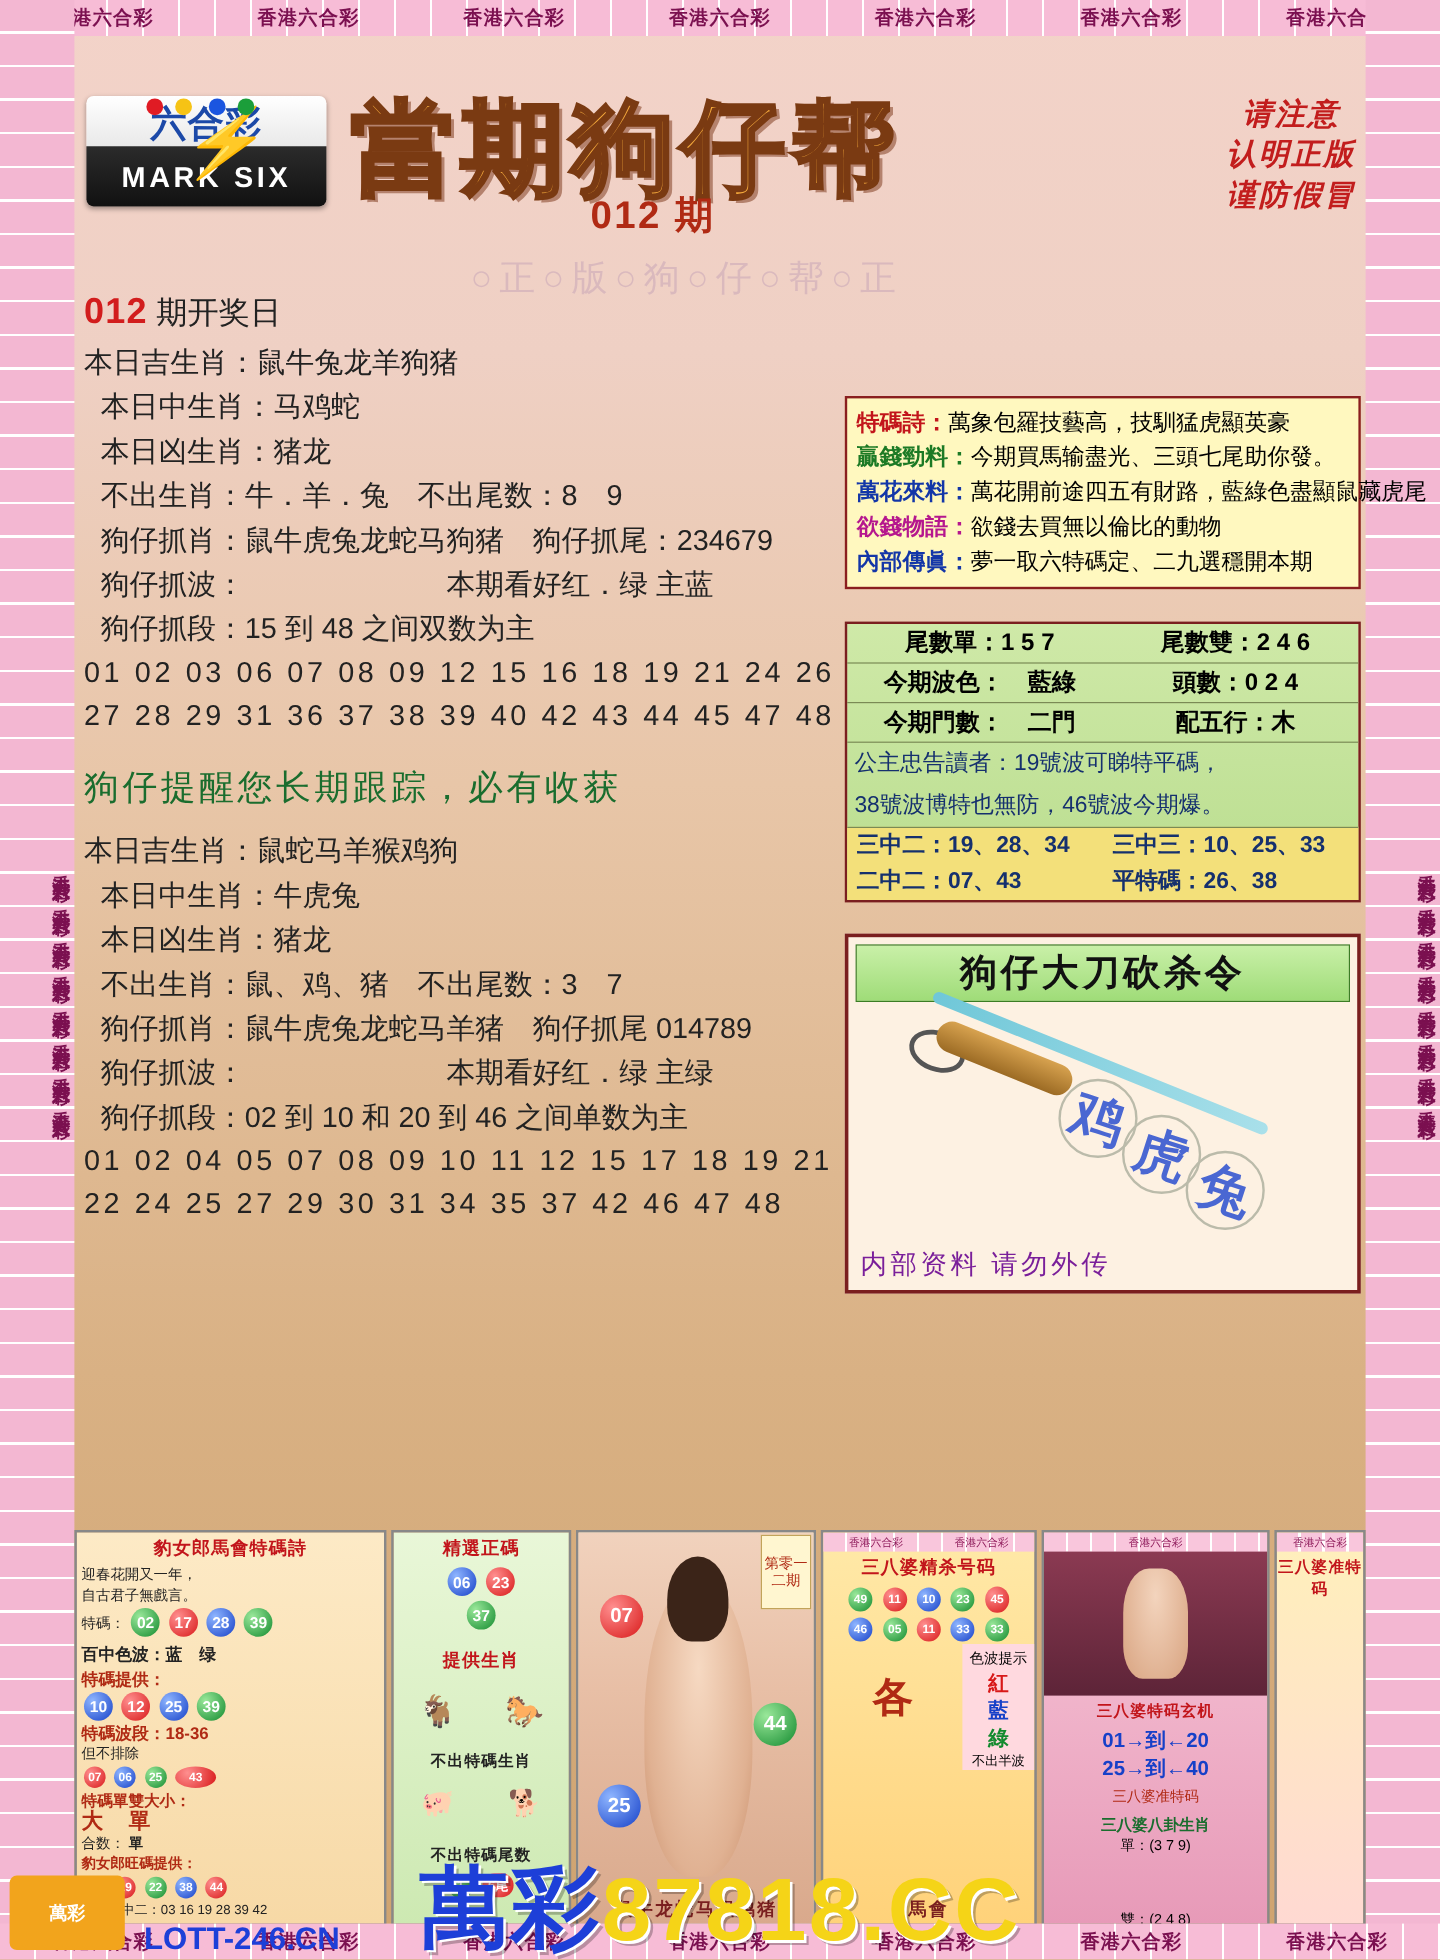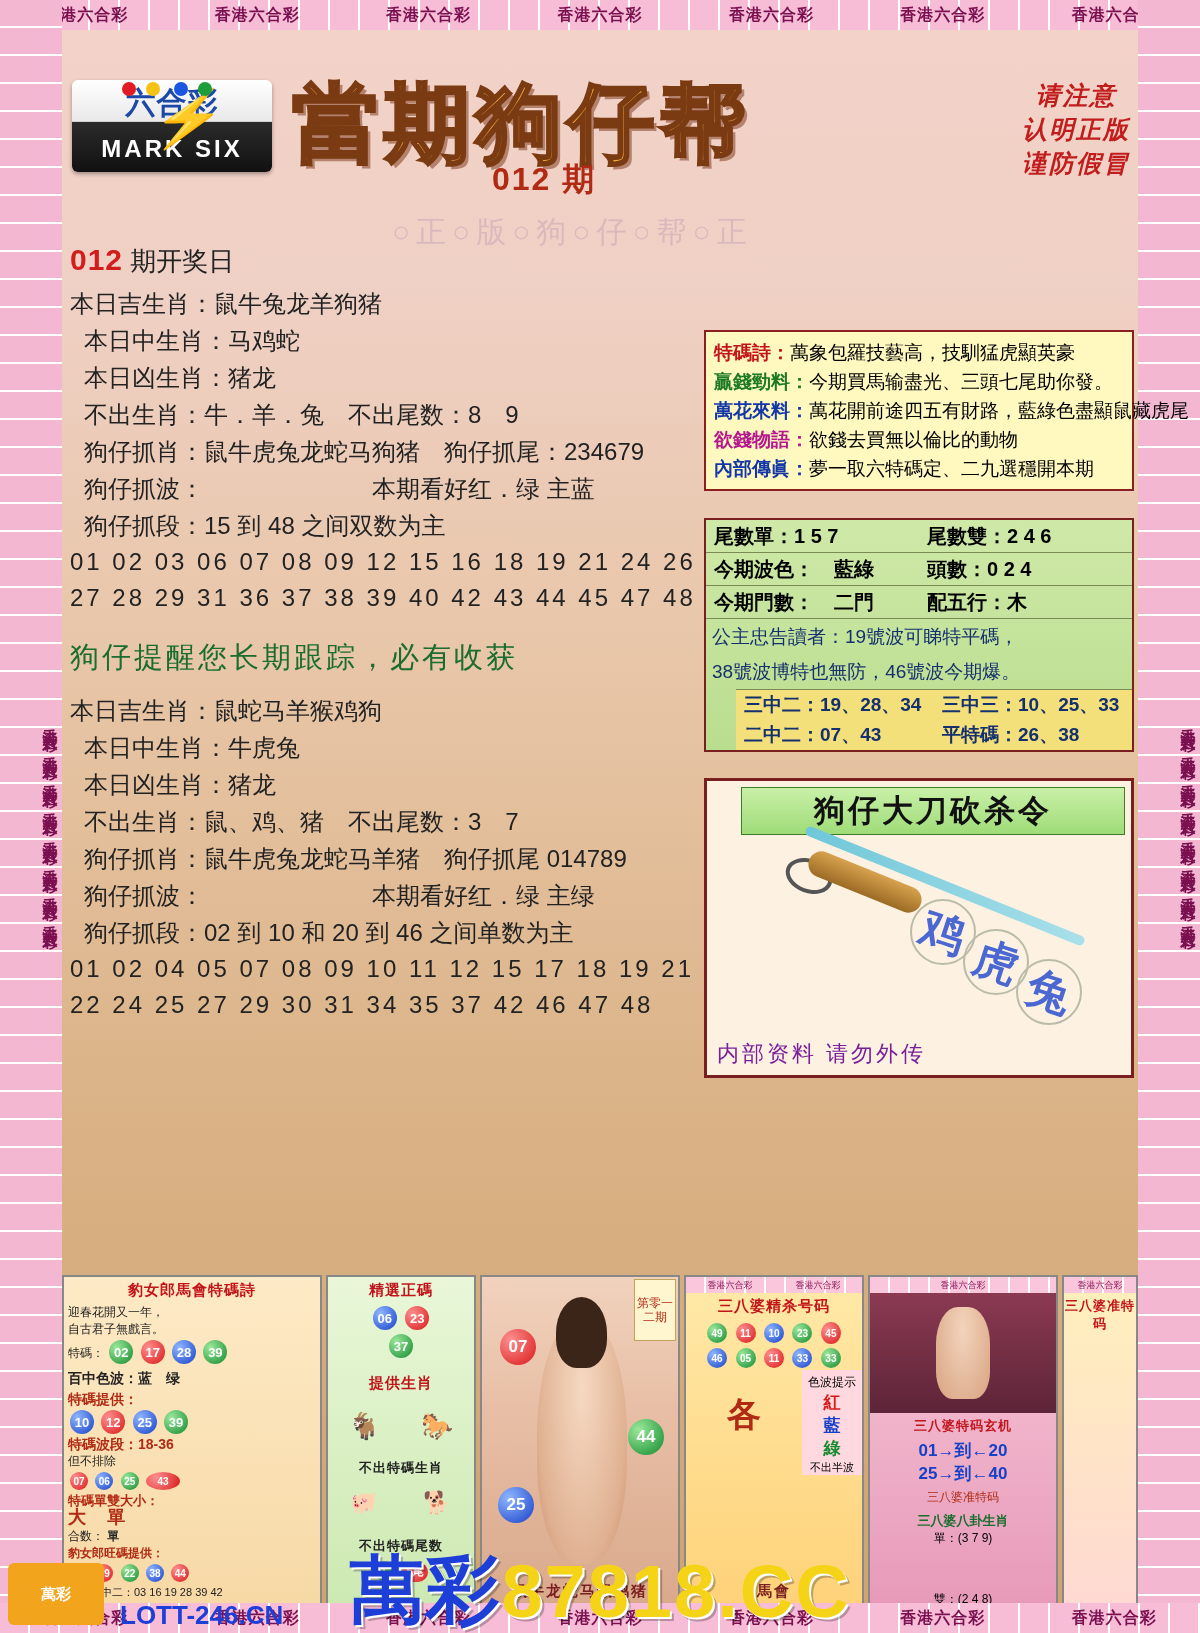--- a/index.html
+++ b/index.html
@@ -103,32 +103,31 @@
   .poembox .pk{color:#b5178e;font-weight:bold;}
   .statbox{
     position:absolute;right:4px;top:488px;width:430px;
     border:2px solid #7a1f1f;
     background:linear-gradient(180deg,#cfe9a8,#b9dd8e);
     box-sizing:border-box;
   }
   .statbox .r{
     display:flex;border-bottom:1px solid #7a8a55;font-size:20px;line-height:32px;font-weight:bold;
   }
-  .statbox .r>div{flex:1;padding-left:8px;white-space:nowrap;}
+  .statbox .r>div{flex:1;padding-left:8px;white-space:nowrap;text-align:center;}
   .statbox .note{font-size:19px;line-height:29px;padding:3px 6px;color:#15306e;white-space:nowrap;}
   .statbox .bot{
     background:#f3e07a;font-size:19px;line-height:30px;display:flex;flex-wrap:wrap;
     border-top:1px solid #7a8a55;
-    margin-left:30px;
   }
   .statbox .bot>div{width:50%;padding-left:8px;box-sizing:border-box;white-space:nowrap;color:#15306e;font-weight:bold;}
   
   .knife{
     position:absolute;right:4px;top:748px;width:430px;height:300px;
-    border:3px solid #7a1f1f;background:#fdf1e2;box-sizing:border-box;padding-left:28px;
+    border:3px solid #7a1f1f;background:#fdf1e2;box-sizing:border-box;
   }
   .knife .hd{
     margin:6px;height:46px;background:linear-gradient(180deg,#c9f0a8,#9fdc78);
     border:1px solid #3b7d24;display:flex;align-items:center;justify-content:center;
     font-size:31px;font-weight:bold;color:#111;letter-spacing:3px;
   }
   .knife .art{position:relative;height:200px;}
   .knife .blade{
     position:absolute;left:60px;top:40px;width:300px;height:10px;
     background:linear-gradient(90deg,#6fc7d8,#a9e0ea);transform:rotate(22deg);border-radius:5px;

